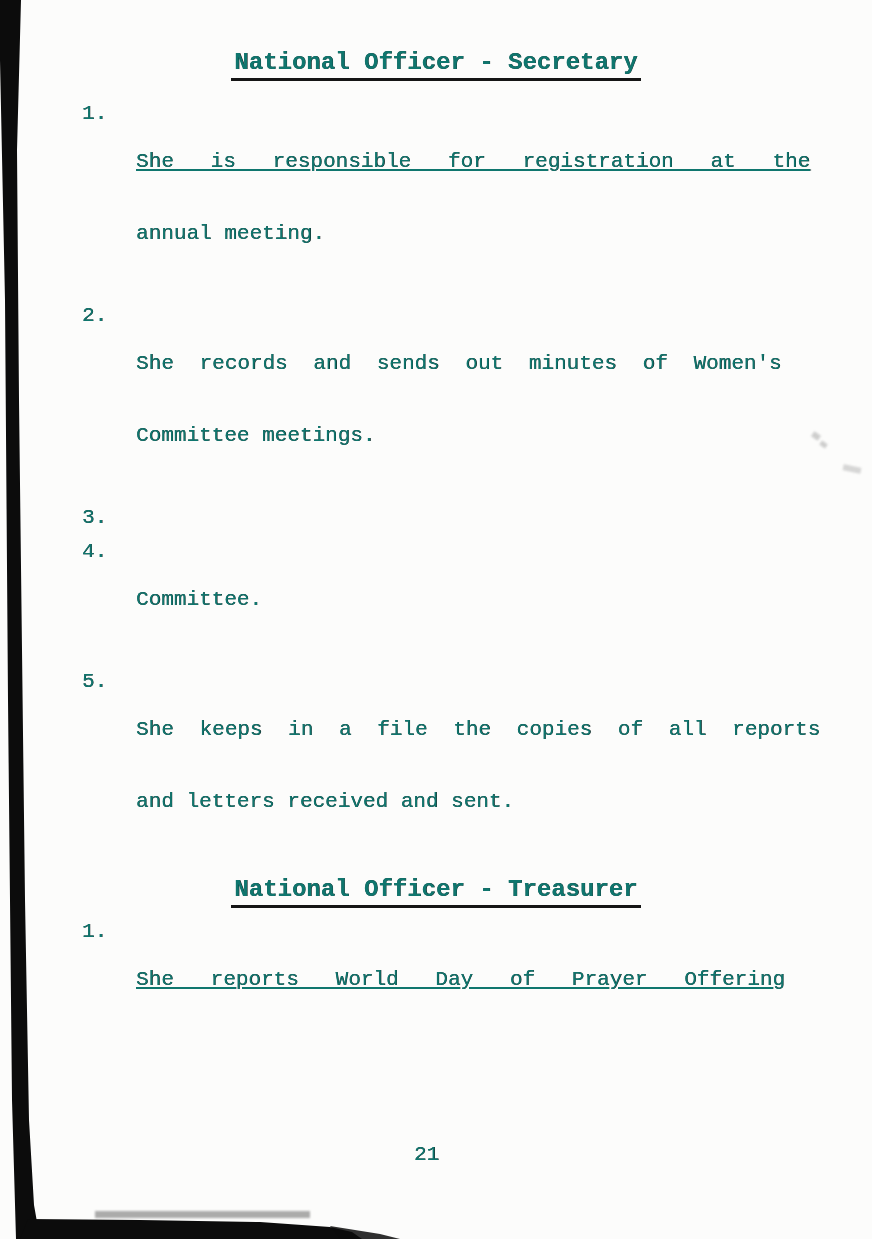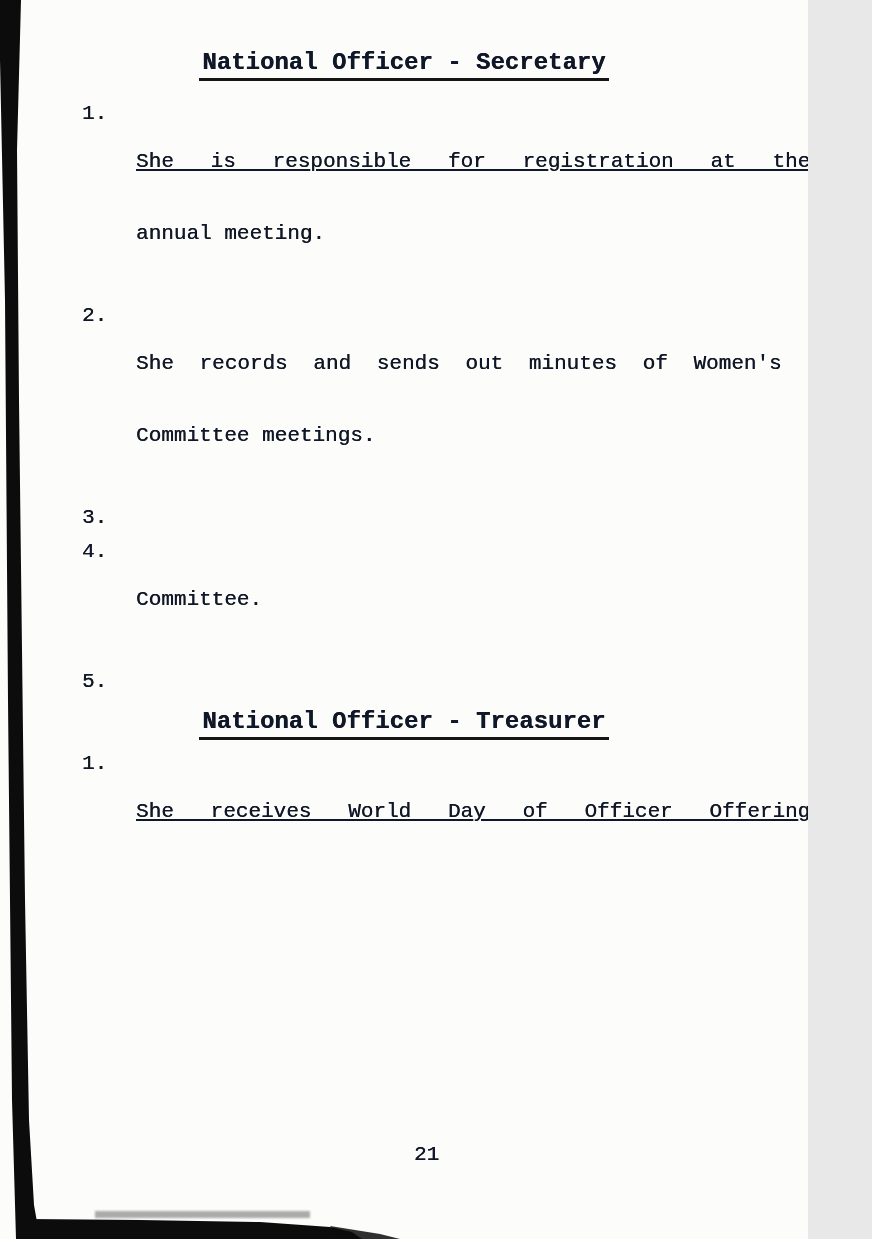--- a/index.html
+++ b/index.html
@@ -1,23 +1,23 @@
 <!DOCTYPE html>
 <html><head>
 <meta charset="utf-8">
 <style>
   html, body { margin: 0; padding: 0; background: #e8e8e8; }
   .page {
     position: relative;
-    width: 808px;
+    width: 872px;
     height: 1239px;
     background: #fcfcfb;
     overflow: hidden;
     font-family: "Liberation Mono", "DejaVu Sans Mono", monospace;
-    color: #0f172a;
+    color: #0f766e;
   }
   .content {
     position: relative;
     padding-top: 50px;
     z-index: 2;
   }
   .section-title-wrap {
     text-align: center;
     margin: 0 0 21px 0;
   }
@@ -104,29 +104,33 @@
       <span class="num">3.</span>
     </div>
     <div class="item">
       <span class="num">4.</span>
       <span class="lines">
         <span class="line" data-spread="1">Committee.</span>
       </span>
     </div>
     <div class="item">
       <span class="num">5.</span>
+      <span class="lines">
+        <span class="line" data-spread="2">She keeps in a file the copies of all reports</span>
+        <span class="line" data-spread="1">and letters received and sent.</span>
+      </span>
     </div>
 
     <div class="section-title-wrap mt-treasurer">
       <span class="section-title">National Officer - Treasurer</span>
     </div>
     <div class="item">
       <span class="num">1.</span>
       <span class="lines">
-        <span class="line" data-spread="3">She receives World Day of Officer Offering</span>
+        <span class="line" data-spread="3">She reports World Day of Prayer Offering</span>
         
         
       </span>
     </div>
 
   </div>
 
   <div class="page-number">21</div>
 
   <div class="artifacts">

